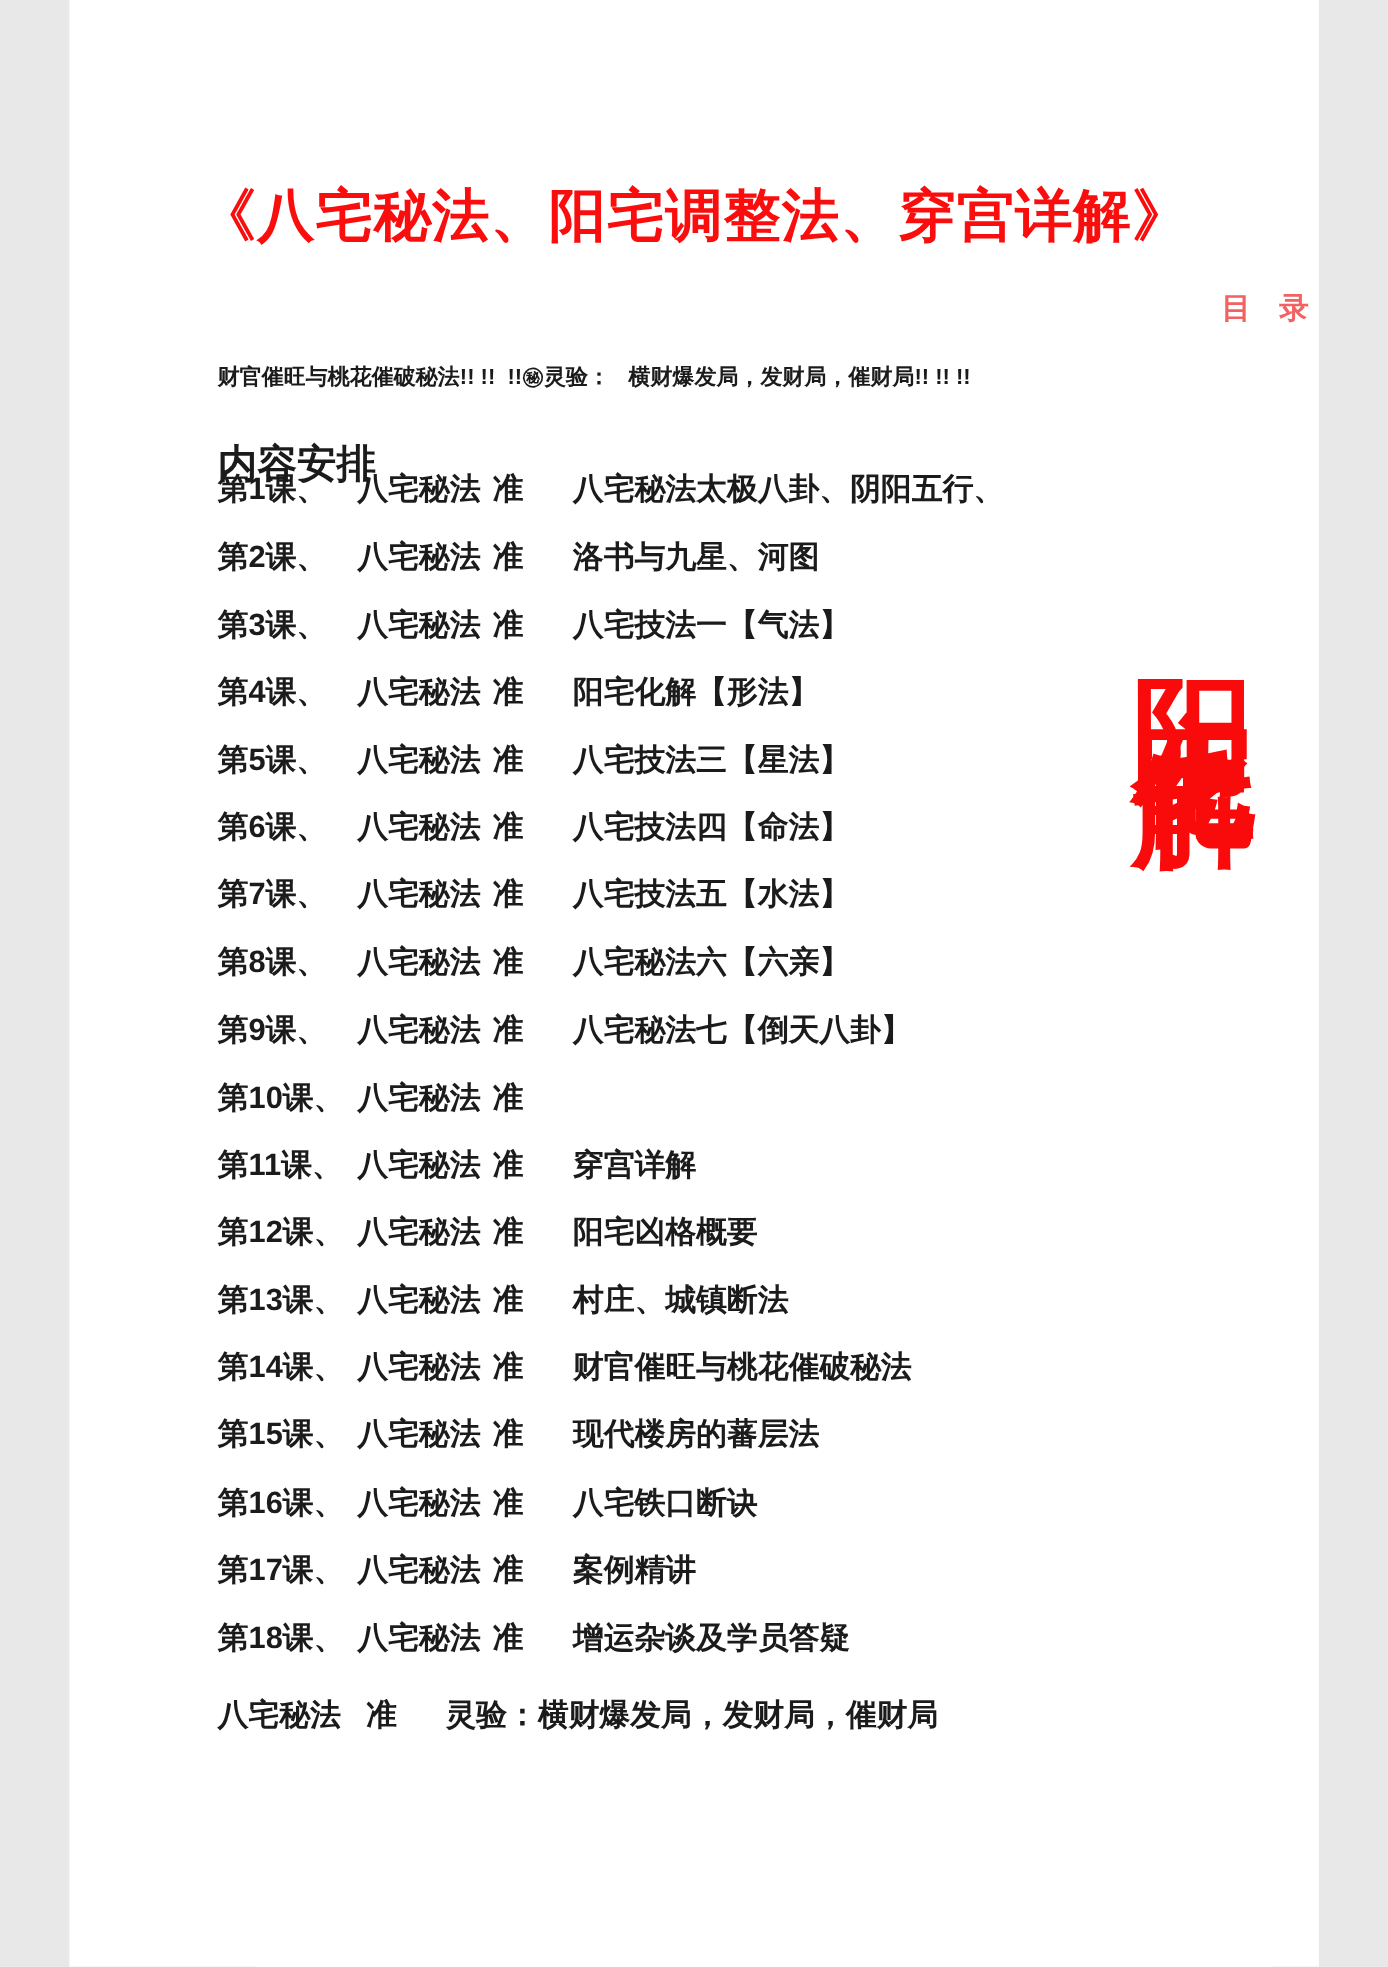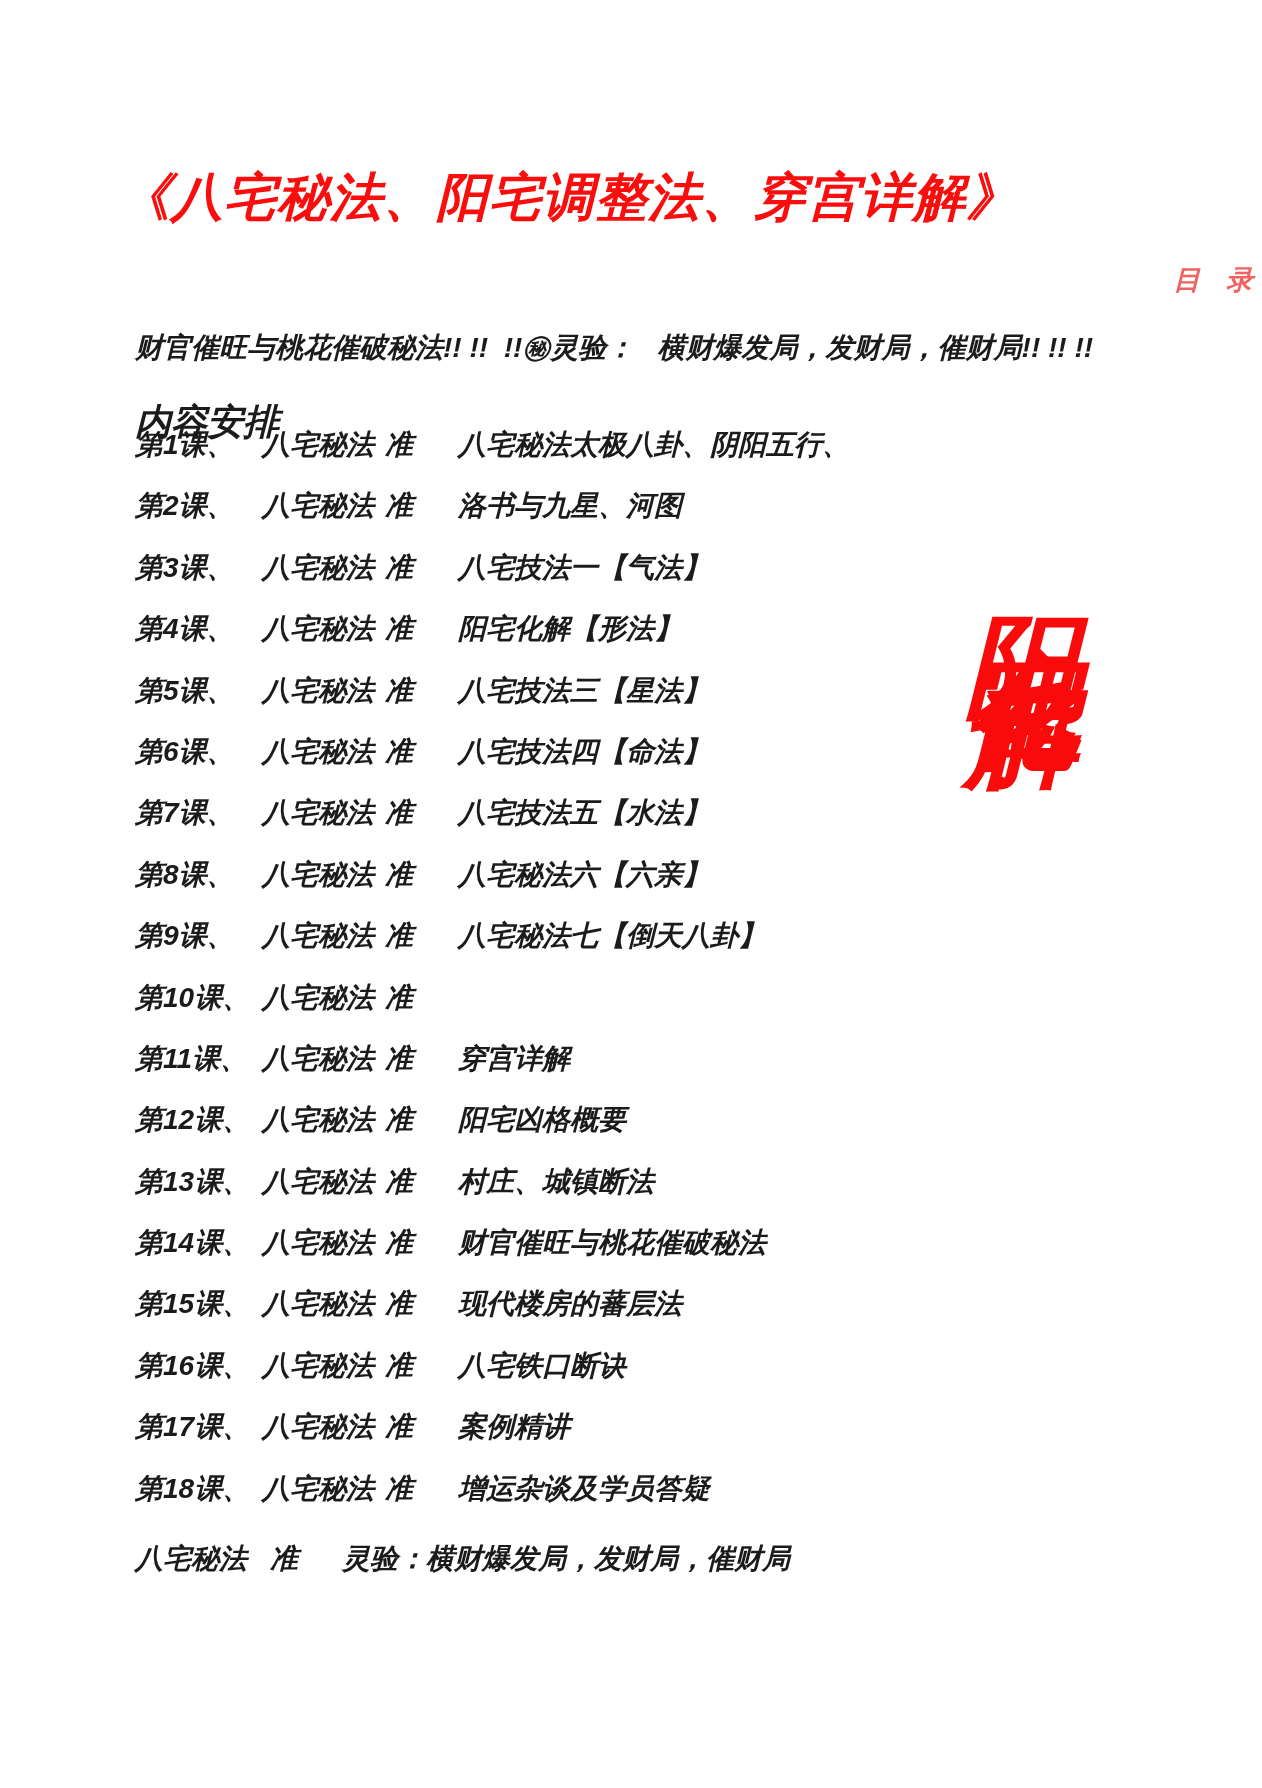--- a/index.html
+++ b/index.html
@@ -1,26 +1,25 @@
 <!DOCTYPE html>
 <html><head>
 <meta charset="utf-8">
 <style>
   html, body { margin: 0; padding: 0; background: #e8e8e8; }
   .page {
     position: relative;
-    width: 1262px;
+    width: 1136px;
     height: 1788px;
     margin: 0 auto;
     background: var(--bg, #ffffff);
     font-family: "Liberation Sans", sans-serif;
     font-weight: bold;
     color: var(--text, #1b1b1b);
     overflow: hidden;
-    font-style: italic;
   }
   .doc-title {
     position: absolute;
     top: 166px;
     left: 118px;
     margin: 0;
     font-size: 52px;
     line-height: 1.2;
     letter-spacing: 1px;
     color: var(--title-red, #fa0d0d);
@@ -33,21 +32,21 @@
     width: 100%;
     text-align: right;
     font-size: 27px;
     letter-spacing: 9px;
     color: var(--subtitle-red, #f16262);
   }
   .intro {
     position: absolute;
     top: 329px;
     left: 135px;
-    font-size: 28px;
+    font-size: 20px;
     white-space: pre;
   }
   .section-heading {
     position: absolute;
     top: 398px;
     left: 135px;
     font-size: 36px;
   }
   .toc-rows {
     position: absolute;

